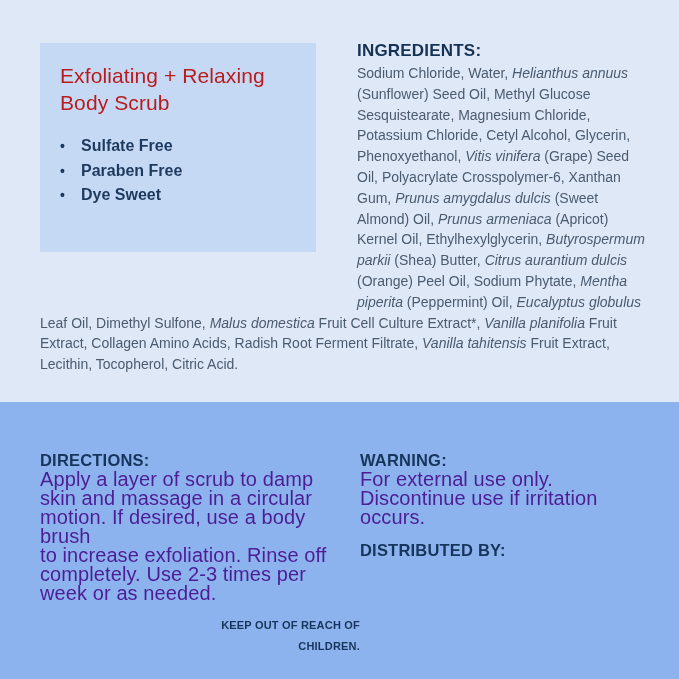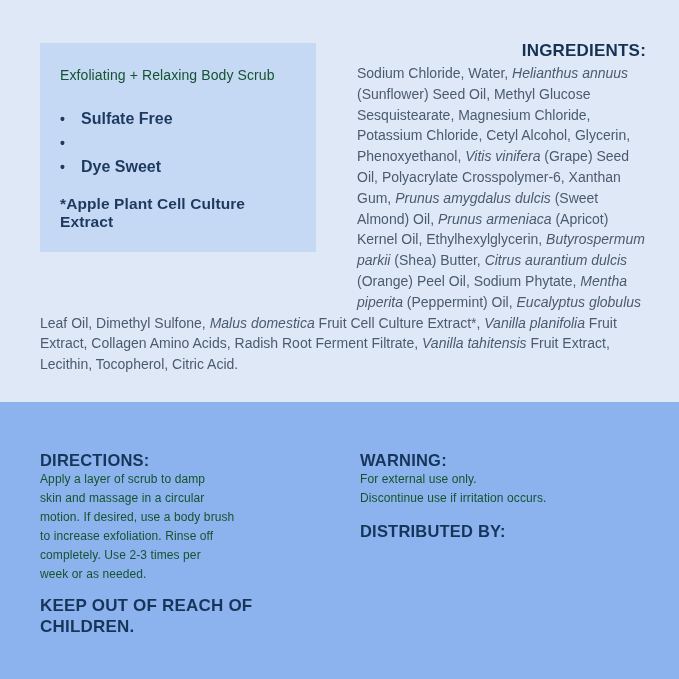--- a/index.html
+++ b/index.html
@@ -21,42 +21,42 @@
   }
   .product-panel {
     float: left;
     width: 276px; height: 209px;
     box-sizing: border-box;
     margin: 3px 41px 50px 0;
     padding: 19px 16px 0 20px;
     background: #c5d9f5;
   }
   .product-title, .product-subtitle {
-    font-size: 14px; line-height: 27px;
-    color: #14532d; font-weight: 400;
+    font-size: 21px; line-height: 27px;
+    color: #b91c1c; font-weight: 400;
     letter-spacing: 0.1px;
   }
   .feature-list {
     list-style: none; margin: 18px 0 0; padding: 0;
   }
   .feature-list li {
     display: flex; align-items: baseline;
     font-size: 16px; line-height: 23.5px;
     font-weight: 700; color: #1d3a5e;
   }
   .bullet-dot { width: 21px; flex: none; font-size: 14px; }
   .panel-footnote {
     margin-top: 15px;
     font-size: 15.5px; font-weight: 700; color: #1d3a5e;
     letter-spacing: 0.1px;
   }
   .ingredients-heading {
     margin: 0; padding: 0;
     font-size: 17px; font-weight: 700; color: #153253;
-    line-height: 22px; letter-spacing: 0.2px; text-align: right;
+    line-height: 22px; letter-spacing: 0.2px;
   }
   .ingredients-text {
     margin: 1px 0 0;
     font-size: 14px; line-height: 20.8px;
     color: #4b5b6e;
   }
   .ingredients-text i { font-style: italic; }
 
   
   .bottom-section {
@@ -68,53 +68,53 @@
   }
   .col-left { width: 320px; flex: none; }
   .col-right { flex: 1; }
   .section-heading {
     margin: 0;
     font-size: 16.5px; font-weight: 700; color: #16355a;
     line-height: 19px; letter-spacing: 0.2px;
   }
   .body-text {
     margin: 0;
-    font-size: 12px; line-height: 19px;
-    color: #14532d; letter-spacing: 0.1px;
+    font-size: 20px; line-height: 19px;
+    color: #4c1d95; letter-spacing: 0.1px;
   }
   .keep-out {
     margin-top: 12px;
-    font-size: 17px; font-weight: 700; color: #16355a;
-    line-height: 20.5px; letter-spacing: 0.2px;
+    font-size: 11px; font-weight: 700; color: #16355a;
+    line-height: 20.5px; letter-spacing: 0.2px; text-align: right;
   }
   .distributed-block { margin-top: 14px; }
 </style>
 </head>
 <body>
 
 <div class="label">
 
   <div class="top-section">
 
     <div class="product-panel">
       <div class="product-title">Exfoliating + Relaxing Body Scrub</div>
       <ul class="feature-list">
         <li>
           <span class="bullet-dot">•</span>
           <span>Sulfate Free</span>
         </li>
         <li>
           <span class="bullet-dot">•</span>
+          <span>Paraben Free</span>
         </li>
         <li>
           <span class="bullet-dot">•</span>
           <span>Dye Sweet</span>
         </li>
       </ul>
-      <div class="panel-footnote">*Apple Plant Cell Culture Extract</div>
     </div>
 
     <h2 class="ingredients-heading">INGREDIENTS:</h2>
     <p class="ingredients-text"><span>Sodium Chloride, Water, </span><i>Helianthus annuus</i><span> (Sunflower) Seed Oil, Methyl Glucose Sesquistearate, Magnesium Chloride, Potassium Chloride, Cetyl Alcohol, Glycerin, Phenoxyethanol, </span><i>Vitis vinifera</i><span> (Grape) Seed Oil, Polyacrylate Crosspolymer-6, Xanthan Gum, </span><i>Prunus amygdalus dulcis</i><span> (Sweet Almond) Oil, </span><i>Prunus armeniaca</i><span> (Apricot) Kernel Oil, Ethylhexylglycerin, </span><i>Butyrospermum parkii</i><span> (Shea) Butter, </span><i>Citrus aurantium dulcis</i><span> (Orange) Peel Oil, Sodium Phytate, </span><i>Mentha piperita</i><span> (Peppermint) Oil, </span><i>Eucalyptus globulus</i><span> Leaf Oil, Dimethyl Sulfone, </span><i>Malus domestica</i><span> Fruit Cell Culture Extract*, </span><i>Vanilla planifolia</i><span> Fruit Extract, Collagen Amino Acids, Radish Root Ferment Filtrate, </span><i>Vanilla tahitensis</i><span> Fruit Extract, Lecithin, Tocopherol, Citric Acid.</span></p>
 
   </div>
 
   <div class="bottom-section">
 
     <div class="col-left">

